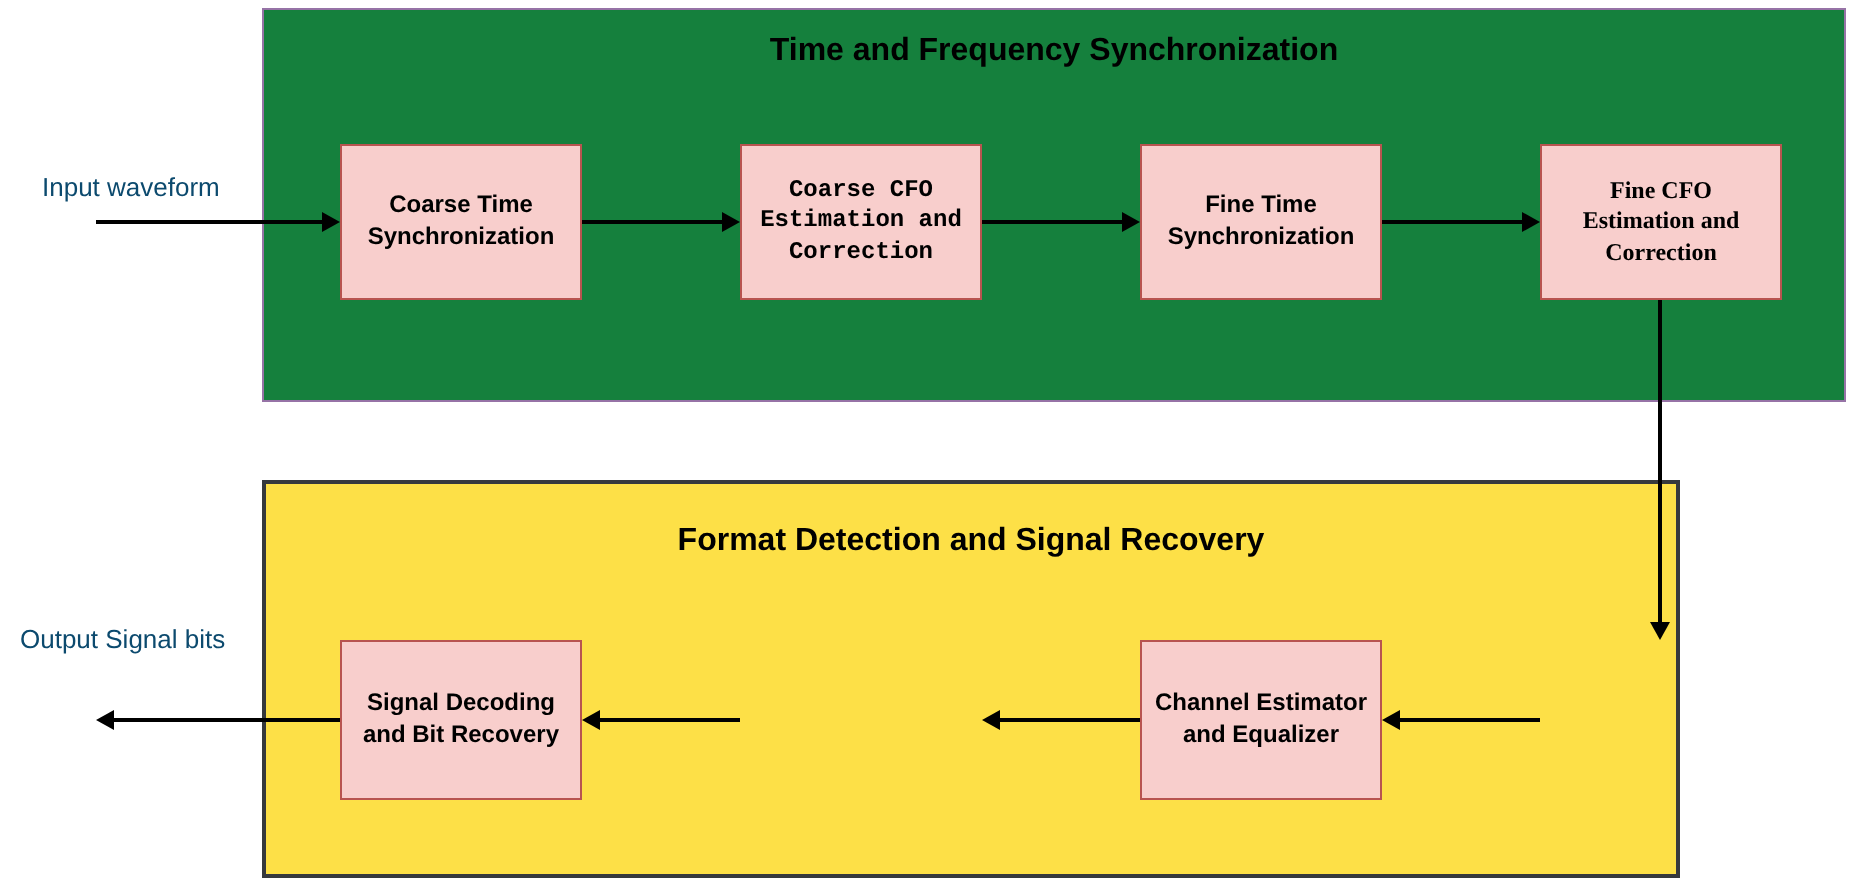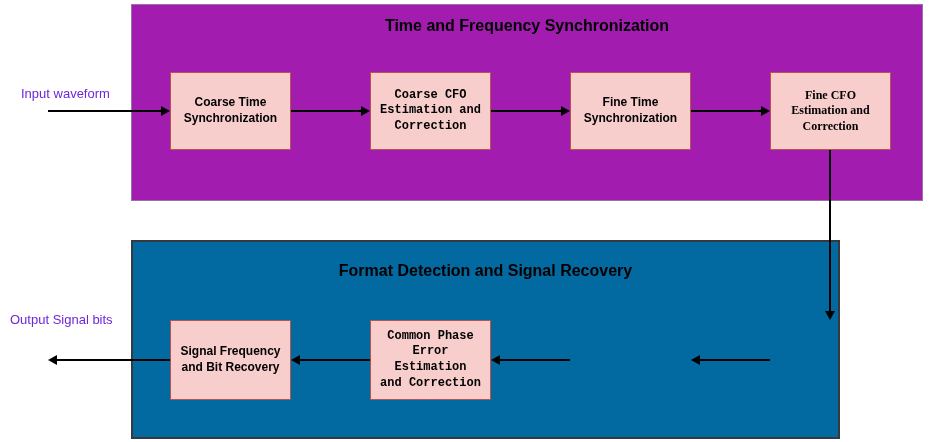--- a/index.html
+++ b/index.html
@@ -18,27 +18,27 @@
 
   
   .section {
     position: absolute;
     box-sizing: border-box;
     z-index: 1;
   }
   .section.sync {
     left: 131px; top: 4px;
     width: 792px; height: 197px;
-    background: #a21caf;
+    background: #15803d;
     border: 1.5px solid #9673a6;
   }
   .section.recovery {
     left: 131px; top: 240px;
     width: 709px; height: 199px;
-    background: #0369a1;
+    background: #fde047;
     border: 2px solid #36393d;
   }
   .section-title {
     position: absolute;
     left: 0; right: 0;
     text-align: center;
     font-size: 16px;
     font-weight: bold;
     color: #000000;
   }
@@ -102,21 +102,21 @@
   .arr.down {
     border-left: 5px solid transparent;
     border-right: 5px solid transparent;
     border-top: 9px solid #000000;
   }
 
   
   .io-label {
     position: absolute;
     font-size: 13px;
-    color: #6d28d9;
+    color: #0c4a6e;
     z-index: 2;
     white-space: nowrap;
   }
   .io-label.input  { left: 21px; top: 86px; }
   .io-label.output { left: 10px; top: 312px; }
 </style>
 </head>
 <body>
 
 <div class="stage">
@@ -133,25 +133,24 @@
 Synchronization</div>
   <div class="node row-top col-2">Coarse CFO
 Estimation and
 Correction</div>
   <div class="node row-top col-3">Fine Time
 Synchronization</div>
   <div class="node row-top col-4">Fine CFO
 Estimation and
 Correction</div>
 
-  <div class="node row-bottom col-1">Signal Frequency
+  <div class="node row-bottom col-1">Signal Decoding
 and Bit Recovery</div>
-  <div class="node row-bottom col-2">Common Phase
-Error Estimation
-and Correction</div>
+  <div class="node row-bottom col-3">Channel Estimator
+and Equalizer</div>
 
   <div class="io-label input">Input waveform</div>
   <div class="io-label output">Output Signal bits</div>
 
   <div class="hline" style="left:48px; top:110px; width:113px;"></div>
   <div class="arr right" style="left:161px; top:106px;"></div>
 
   <div class="hline" style="left:291px; top:110px; width:70px;"></div>
   <div class="arr right" style="left:361px; top:106px;"></div>
 

